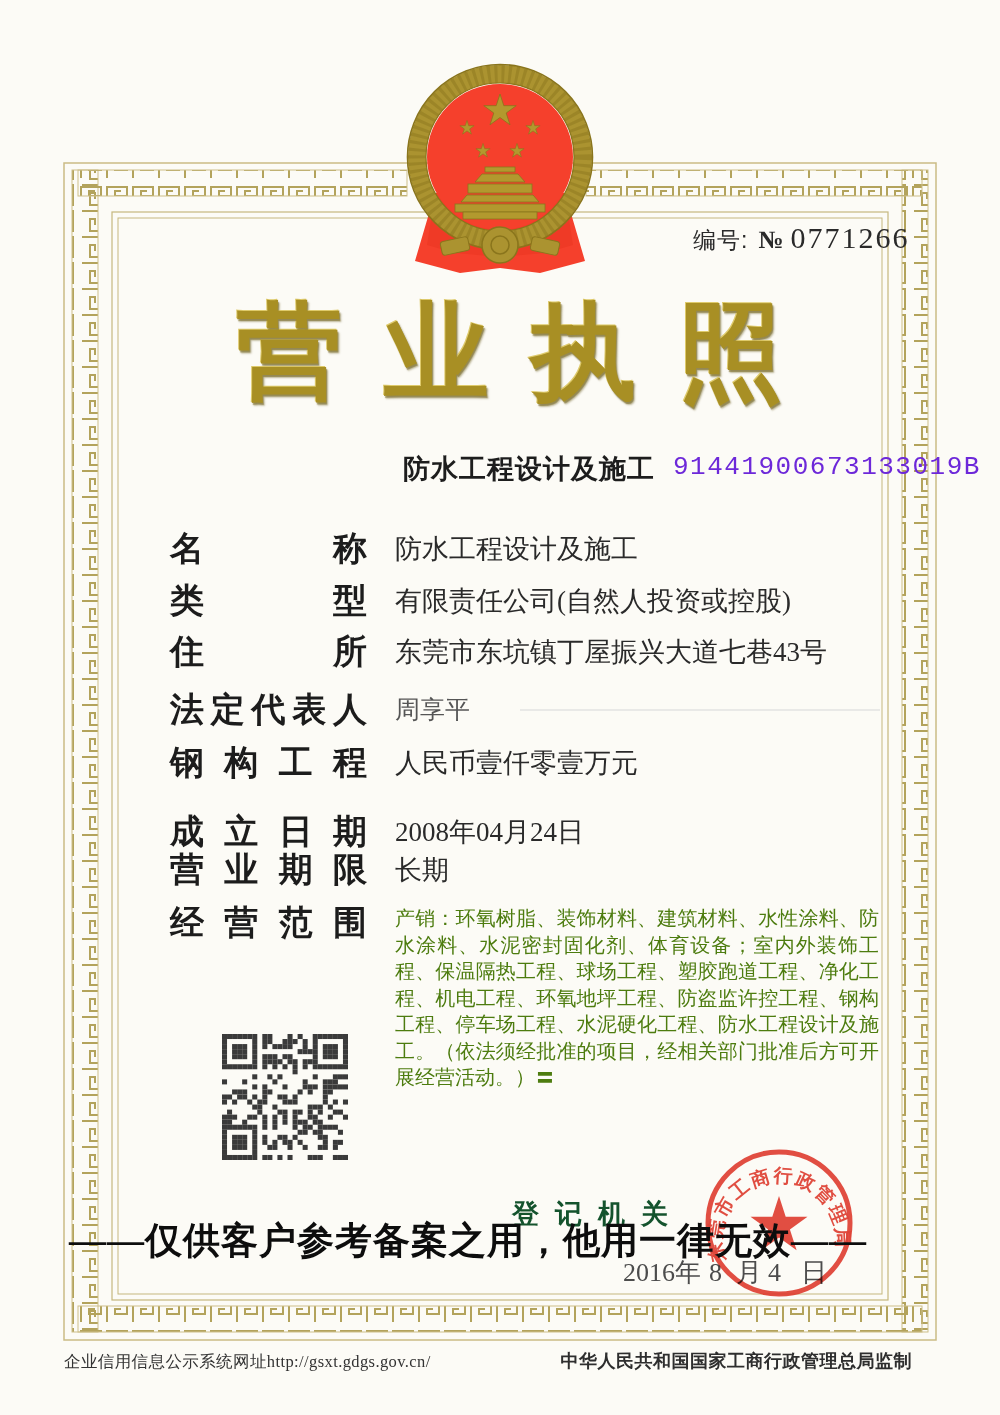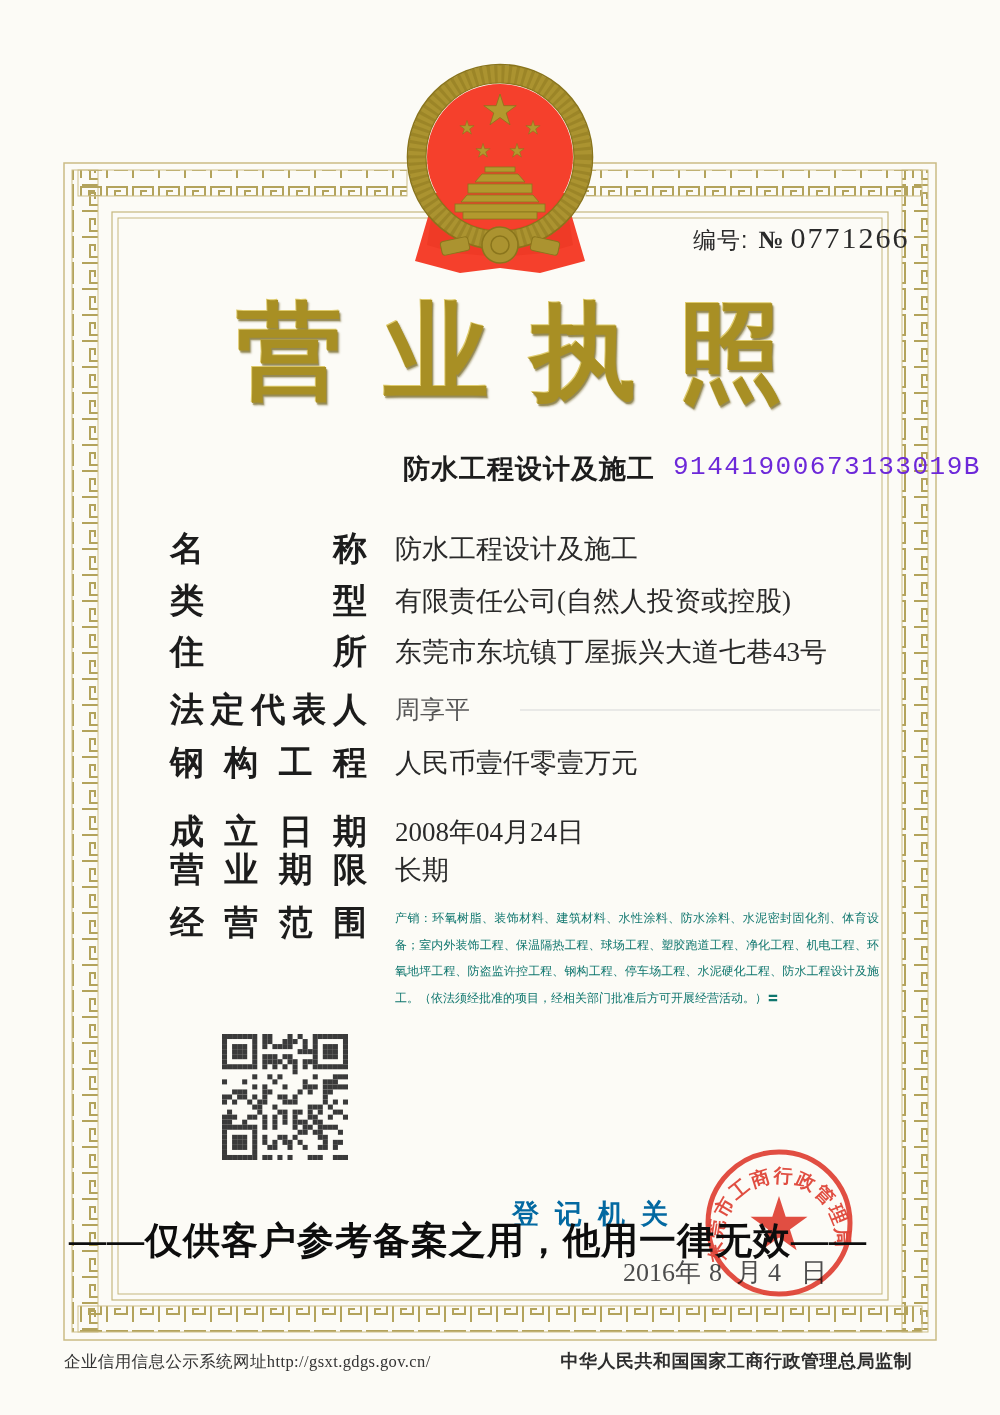--- a/index.html
+++ b/index.html
@@ -42,27 +42,27 @@
     font-family:"Liberation Serif",serif;
     font-size:34px;font-weight:600;color:#1c1c1c;
     text-align:justify;text-align-last:justify;line-height:44px;
   }
   .frow .fvalue{
     position:absolute;left:225px;top:0;width:485px;
     font-family:"Liberation Serif",serif;
     font-size:27px;color:#2a2a2a;line-height:44px;white-space:nowrap;
   }
   #row-scope .fvalue{
-    font-size:12px;line-height:26.5px;white-space:normal;text-align:justify;
-    width:484px;color:#0f766e;top:4px;
+    font-size:20px;line-height:26.5px;white-space:normal;text-align:justify;
+    width:484px;color:#4d7c0f;top:4px;
   }
   .ghostline{left:520px;top:709px;width:360px;height:2px;background:#dedede;opacity:.65;}
 
   
-  #reg-label{left:512px;top:1196px;font-size:27px;color:#0369a1;letter-spacing:16px;font-weight:600;font-family:"Liberation Serif",serif;white-space:nowrap;}
+  #reg-label{left:512px;top:1196px;font-size:27px;color:#14532d;letter-spacing:16px;font-weight:600;font-family:"Liberation Serif",serif;white-space:nowrap;}
   #watermark{
     left:0;top:1216px;width:936px;text-align:center;
     font-size:37px;font-weight:800;color:#0d0d0d;letter-spacing:1px;
     font-family:"Liberation Serif",serif;white-space:nowrap;z-index:40;
   }
   #reg-date{left:623px;top:1255px;font-size:26px;color:#4c4c4c;font-family:"Liberation Serif",serif;white-space:nowrap;z-index:10;}
   #reg-date span{display:inline-block;}
   #reg-date .y{margin-right:0;} #reg-date .yu{margin-right:8px;}
   #reg-date .m{margin-right:14px;} #reg-date .mu{margin-right:6px;}
   #reg-date .d{margin-right:20px;}

